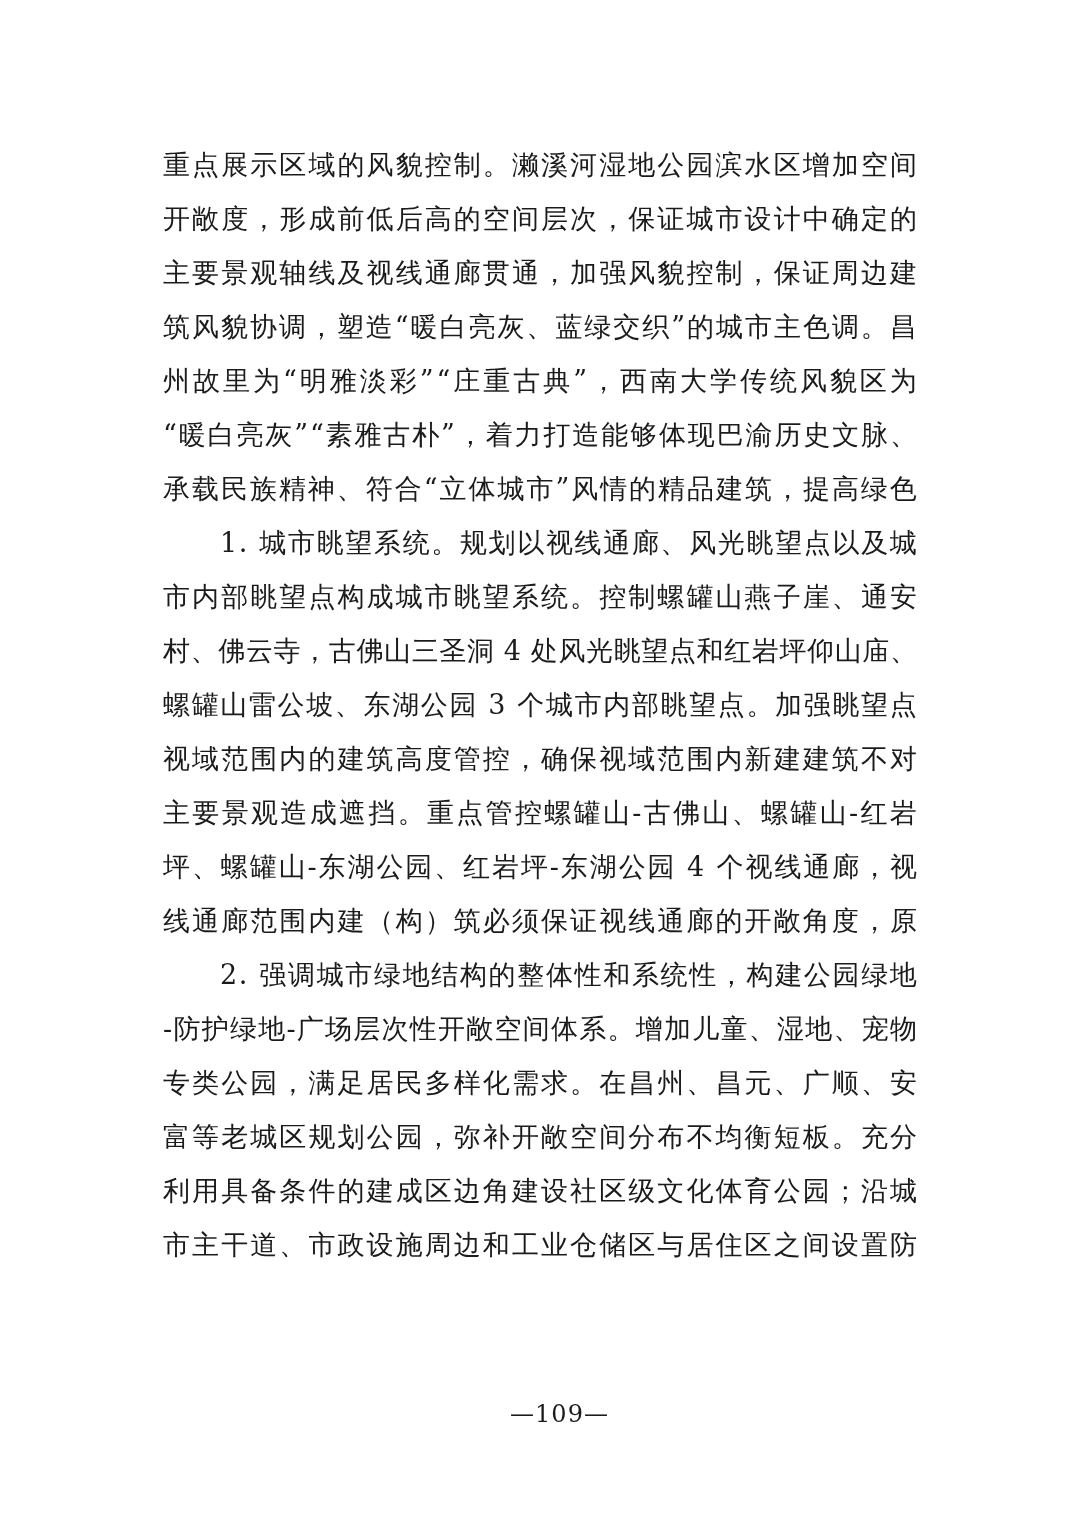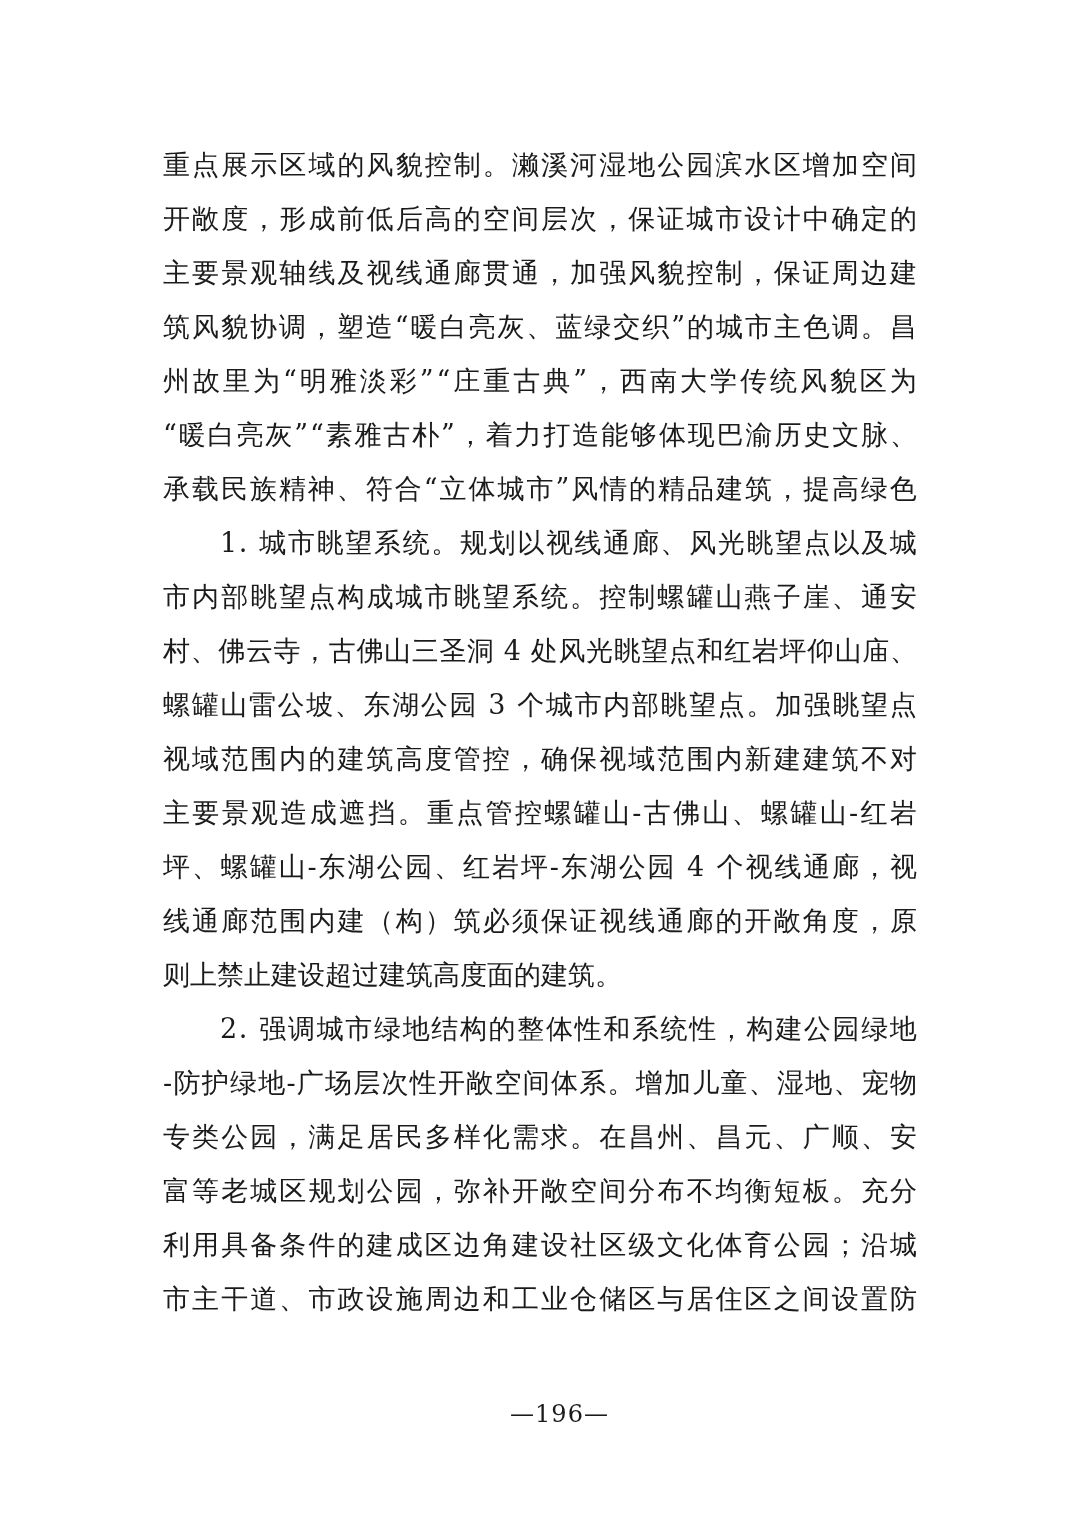--- a/index.html
+++ b/index.html
@@ -489,21 +489,20 @@
         <span class="ch">通</span>
         <span class="ch">廊</span>
         <span class="ch">的</span>
         <span class="ch">开</span>
         <span class="ch">敞</span>
         <span class="ch">角</span>
         <span class="ch">度</span>
         <span class="ch">，</span>
         <span class="ch">原</span>
       </div>
-      <div class="line">则上禁止建设超过建筑高度面的建筑。</div>
       <div class="line indent just">
         <span class="ch">2</span>
         <span class="ch">.</span>
         <span class="ch"> </span>
         <span class="ch">强</span>
         <span class="ch">调</span>
         <span class="ch">城</span>
         <span class="ch">市</span>
         <span class="ch">绿</span>
         <span class="ch">地</span>
@@ -661,14 +660,14 @@
         <span class="ch">居</span>
         <span class="ch">住</span>
         <span class="ch">区</span>
         <span class="ch">之</span>
         <span class="ch">间</span>
         <span class="ch">设</span>
         <span class="ch">置</span>
         <span class="ch">防</span>
       </div>
     </div>
-  <div class="page-number">—196—</div>
+  <div class="page-number">—109—</div>
 </div>
 
 </body></html>

